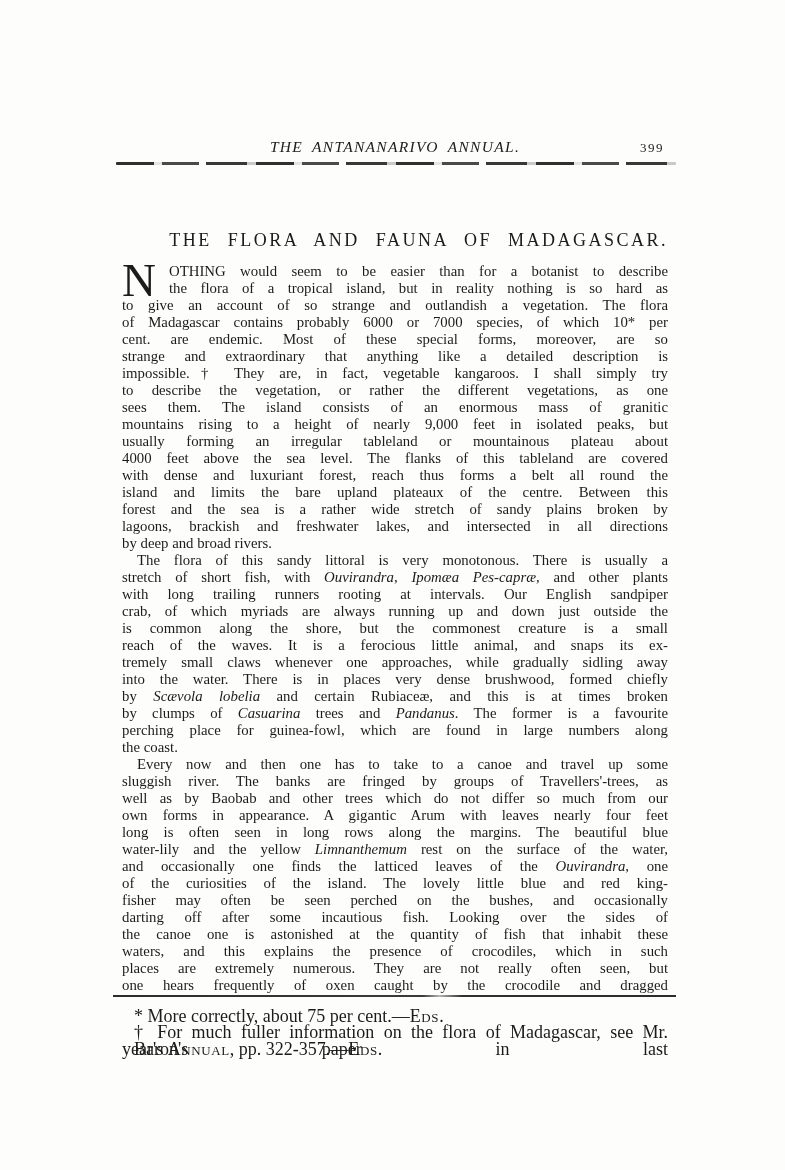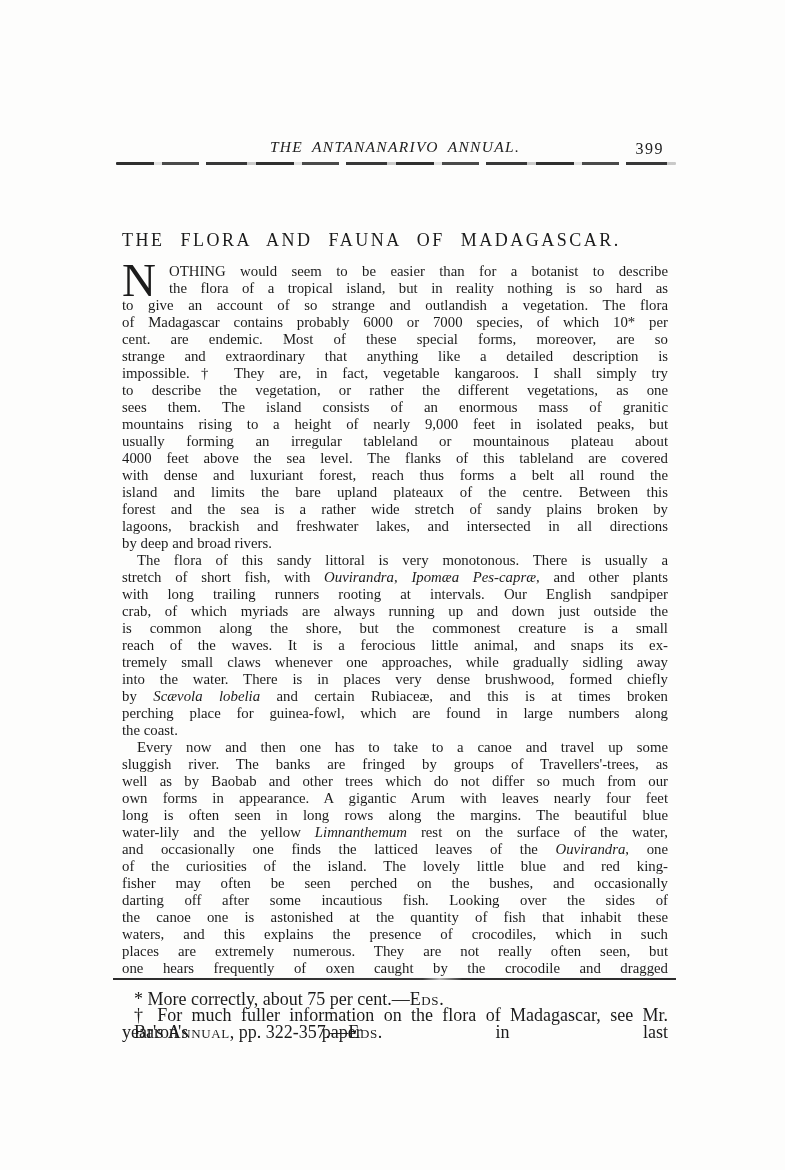--- a/index.html
+++ b/index.html
@@ -27,42 +27,42 @@
     font-size: 15.5px;
     letter-spacing: 1.3px;
     word-spacing: 4px;
     color: #202020;
   }
   .page-number {
     position: absolute;
     right: 4px;
     top: 2px;
     font-style: normal;
-    font-size: 16px;
+    font-size: 13px;
     letter-spacing: 1.5px;
   }
   
   .head-rule {
     margin-top: 6px;
     margin-left: -6px;
     width: calc(100% + 14px);
     height: 2.5px;
     background: repeating-linear-gradient(90deg,
       #2f2f2f 0px, #2f2f2f 38px,
       rgba(47,47,47,0.12) 38px, rgba(47,47,47,0.12) 46px,
       #4a4a4a 46px, #4a4a4a 83px,
       rgba(47,47,47,0.0) 83px, rgba(47,47,47,0.0) 90px,
       #383838 90px, #383838 131px,
       rgba(47,47,47,0.25) 131px, rgba(47,47,47,0.25) 140px);
     border-radius: 1px;
   }
   .article-title {
     margin: 65px 0 0 0;
     height: 21px;
-    text-align: left;
+    text-align: right;
     font-size: 18px;
     font-weight: normal;
     letter-spacing: 2.5px;
     word-spacing: 9px;
     white-space: nowrap;
   }
   .body-block {
     margin-top: 12px;
     font-size: 14.8px;
     line-height: 17px;
@@ -140,20 +140,21 @@
         <div class="para">
           <div class="line indent"><span class="">The flora of this sandy littoral is very monotonous. There is usually a</span></div>
           <div class="line"><span class="">stretch of short fish, with </span><span class="i">Ouvirandra</span><span class="">, </span><span class="i">Ipomæa Pes-capræ</span><span class="">, and other plants</span></div>
           <div class="line"><span class="">with long trailing runners rooting at intervals. Our English sandpiper</span></div>
           <div class="line"><span class="">crab, of which myriads are always running up and down just outside the</span></div>
           <div class="line"><span class="">is common along the shore, but the commonest creature is a small</span></div>
           <div class="line"><span class="">reach of the waves. It is a ferocious little animal, and snaps its ex-</span></div>
           <div class="line"><span class="">tremely small claws whenever one approaches, while gradually sidling away</span></div>
           <div class="line"><span class="">into the water. There is in places very dense brushwood, formed chiefly</span></div>
           <div class="line"><span class="">by </span><span class="i">Scævola lobelia</span><span class=""> and certain Rubiaceæ, and this is at times broken</span></div>
+          <div class="line"><span class="">by clumps of </span><span class="i">Casuarina</span><span class=""> trees and </span><span class="i">Pandanus</span><span class="">. The former is a favourite</span></div>
           <div class="line"><span class="">perching place for guinea-fowl, which are found in large numbers along</span></div>
           <div class="line last"><span class="">the coast.</span></div>
         </div>
         <div class="para">
           <div class="line indent"><span class="">Every now and then one has to take to a canoe and travel up some</span></div>
           <div class="line"><span class="">sluggish river. The banks are fringed by groups of Travellers'-trees, as</span></div>
           <div class="line"><span class="">well as by Baobab and other trees which do not differ so much from our</span></div>
           <div class="line"><span class="">own forms in appearance. A gigantic Arum with leaves nearly four feet</span></div>
           <div class="line"><span class="">long is often seen in long rows along the margins. The beautiful blue</span></div>
           <div class="line"><span class="">water-lily and the yellow </span><span class="i">Limnanthemum</span><span class=""> rest on the surface of the water,</span></div>

